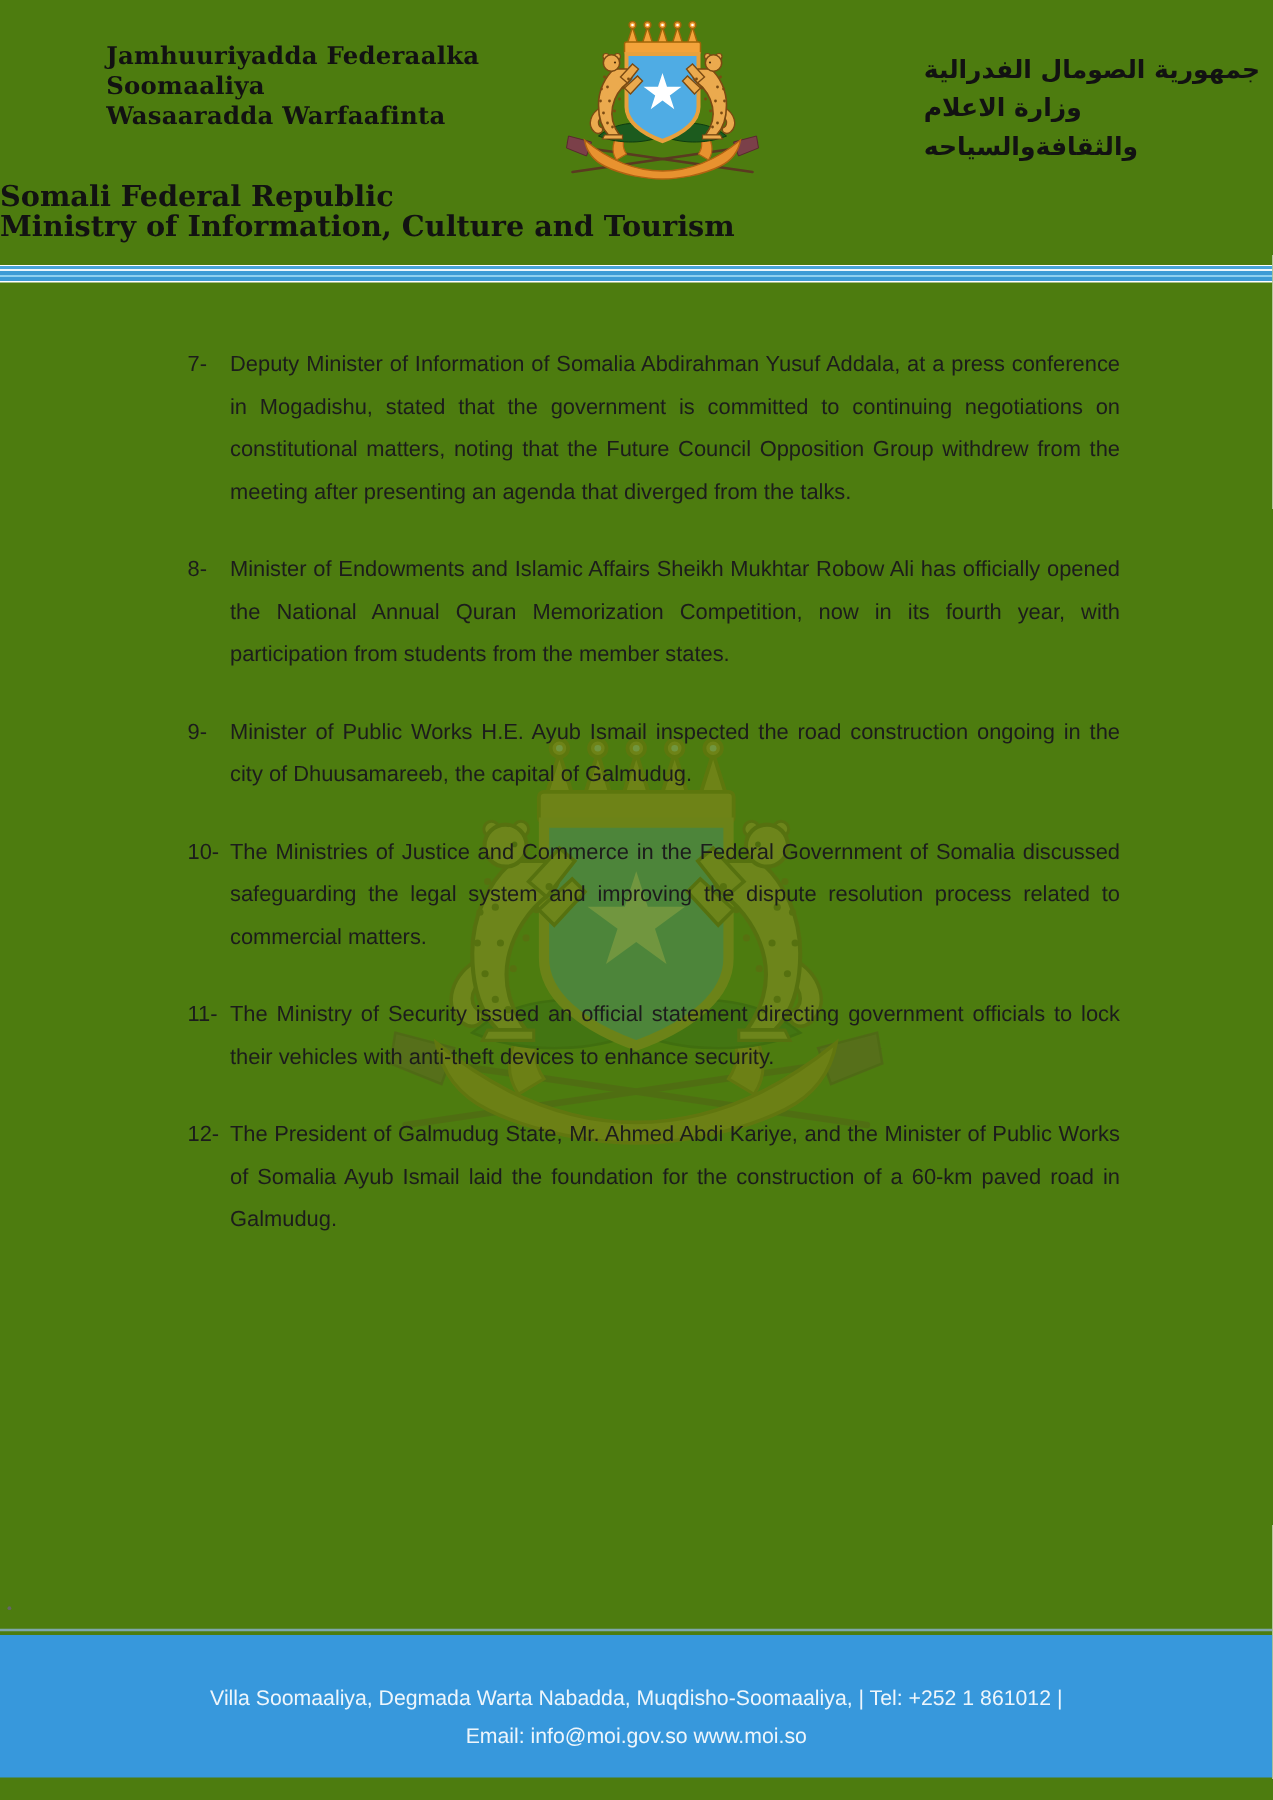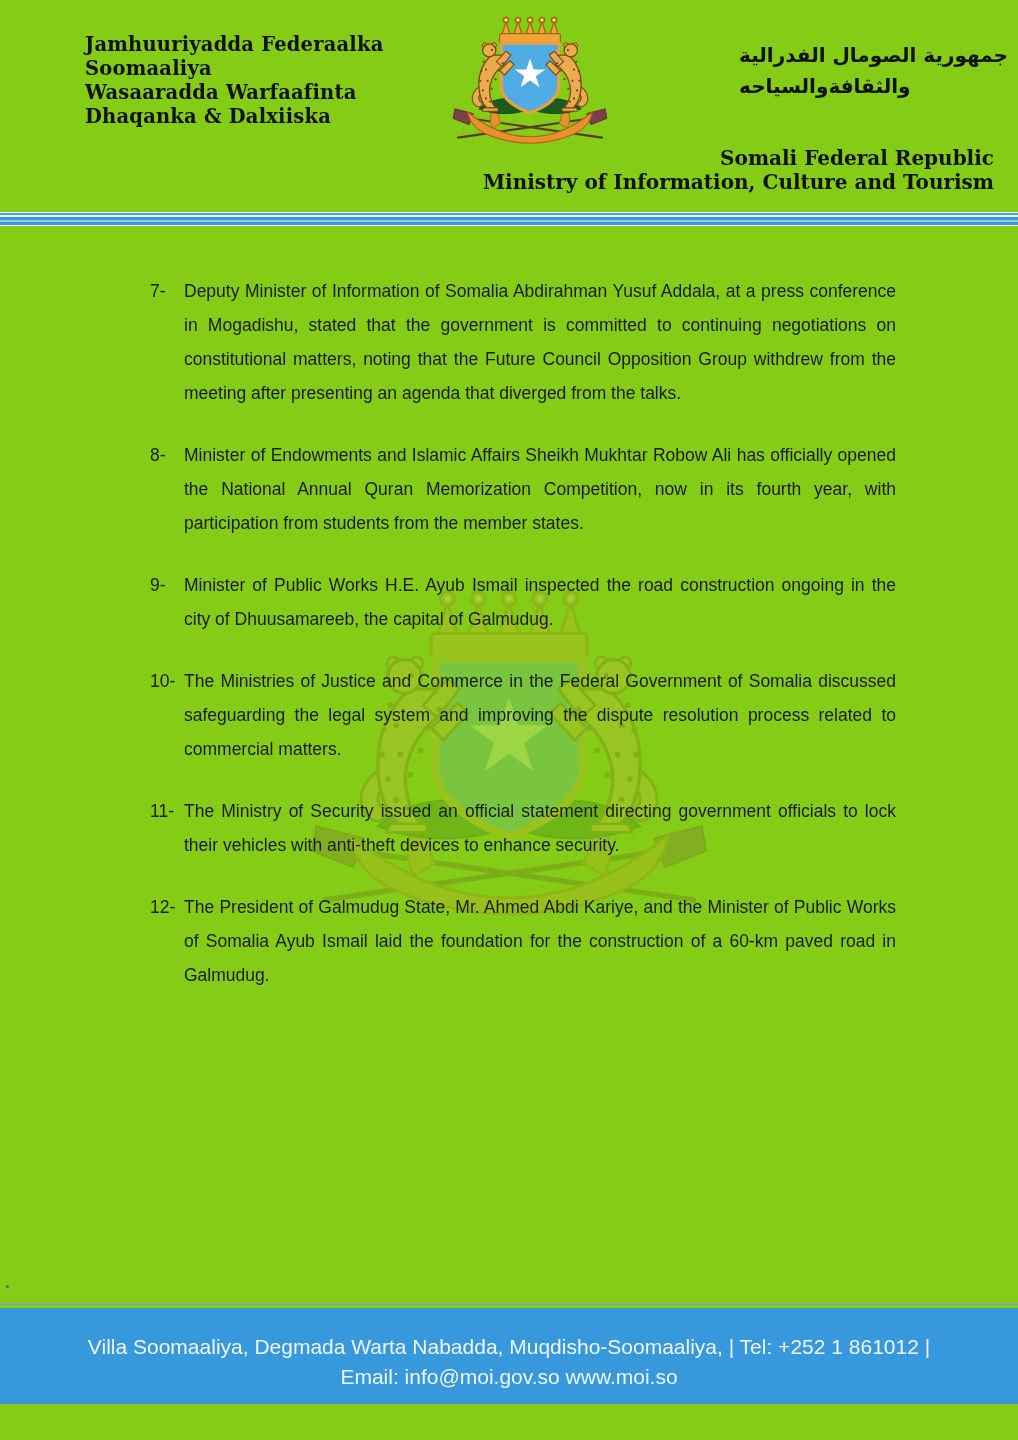--- a/index.html
+++ b/index.html
@@ -1,51 +1,51 @@
 <!DOCTYPE html>
 <html><head>
 <meta charset="utf-8">
 <style>
   html,body{margin:0;padding:0;background:#ffffff;}
-  .page{position:relative;width:1018px;height:1440px;background:#84cc16;overflow:hidden;
+  .page{position:relative;width:1018px;height:1440px;background:#4d7c0f;overflow:hidden;
         font-family:"Liberation Sans",sans-serif;color:#1c1c1c;}
 
   
   .hdr-left{position:absolute;left:85px;top:33px;
             font-family:"DejaVu Serif",serif;font-weight:700;
             font-size:19.5px;line-height:24px;color:#121212;letter-spacing:.2px;}
   .emblem{position:absolute;left:450px;top:12px;width:160px;height:140px;}
   .hdr-right{position:absolute;right:10px;top:40px;direction:rtl;text-align:left;
              font-family:"DejaVu Sans",sans-serif;font-weight:700;
              font-size:20px;line-height:31px;color:#121212;}
-  .title-block{position:absolute;left:0;right:24px;top:146px;text-align:right;
+  .title-block{position:absolute;left:0;right:24px;top:146px;text-align:left;
                font-family:"DejaVu Serif",serif;font-weight:700;
-               font-size:20px;line-height:24px;color:#121212;}
+               font-size:23px;line-height:24px;color:#121212;}
   .rule{position:absolute;left:0;top:212px;width:100%;height:14px;
         background:linear-gradient(to bottom,
           #ffffff 0 1px,#4aa5da 1px 3px,#eef7fc 3px 5px,
           #3e9bd5 5px 8px,#8fd0f0 8px 10px,#3e9bd5 10px 13px,#ffffff 13px);}
 
   
   .news-list{position:absolute;left:150px;top:274px;width:746px;margin:0;padding:0;
              list-style:none;font-size:17.5px;line-height:34px;color:#1c1c1c;z-index:2;}
   .news-list li{display:flex;margin-bottom:28px;}
   .item-num{flex:0 0 34px;}
   .item-text{flex:1;text-align:justify;}
 
   
   .watermark{position:absolute;left:50%;top:578px;width:410px;height:359px;
              transform:translateX(-50%);opacity:.2;pointer-events:none;z-index:1;}
 
   
   .stray-dot{position:absolute;left:6px;top:1285px;width:3px;height:3px;background:#666;border-radius:50%;}
   .footer-rule{position:absolute;left:0;top:1303px;width:100%;height:2px;background:#7fa6ac;}
-  .footer-bar{position:absolute;left:0;top:1308px;width:100%;height:96px;background:#3798dc;
-              box-sizing:border-box;padding-top:24px;text-align:center;
-              color:#eef6fc;font-size:21px;line-height:30px;}
+  .footer-bar{position:absolute;left:0;top:1308px;width:100%;height:114px;background:#3798dc;
+              box-sizing:border-box;padding-top:36px;text-align:center;
+              color:#eef6fc;font-size:17px;line-height:30px;}
   .defs-svg{position:absolute;width:0;height:0;}
 </style>
 </head>
 <body>
 
 <svg class="defs-svg" aria-hidden="true">
   <defs>
     <g id="coatall">
 
       <g stroke="#5a3a20" stroke-width="2.6" stroke-linecap="round">
@@ -125,29 +125,29 @@
     </g>
   </defs>
 </svg>
 
 <div class="page">
 
   <div class="hdr-left">
     <div>Jamhuuriyadda Federaalka</div>
     <div>Soomaaliya</div>
     <div>Wasaaradda Warfaafinta</div>
-    <div>Dhaqanka &amp; Dalxiiska</div>
   </div>
 
   <svg class="emblem" viewBox="0 0 200 175">
     <use href="#coatall"></use>
   </svg>
 
   <div class="hdr-right">
     <div>جمهورية الصومال الفدرالية</div>
+    <div>وزارة الاعلام</div>
     <div>والثقافةوالسياحه</div>
   </div>
 
   <div class="title-block">
     <div>Somali Federal Republic</div>
     <div>Ministry of Information, Culture and Tourism</div>
   </div>
 
   <div class="rule"></div>
 

